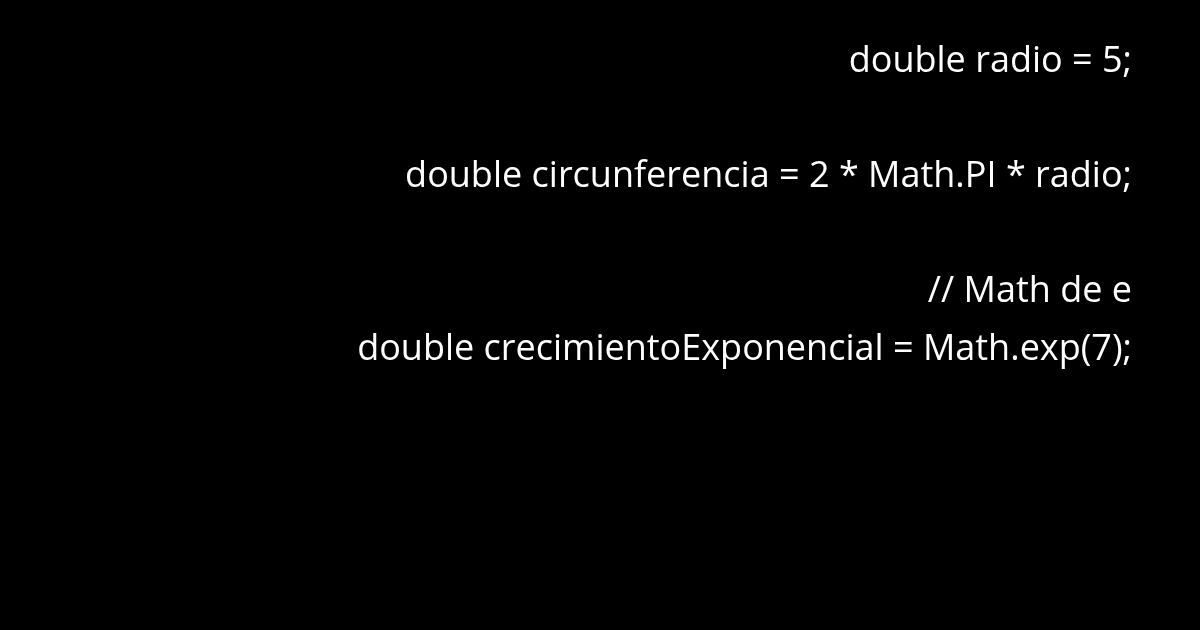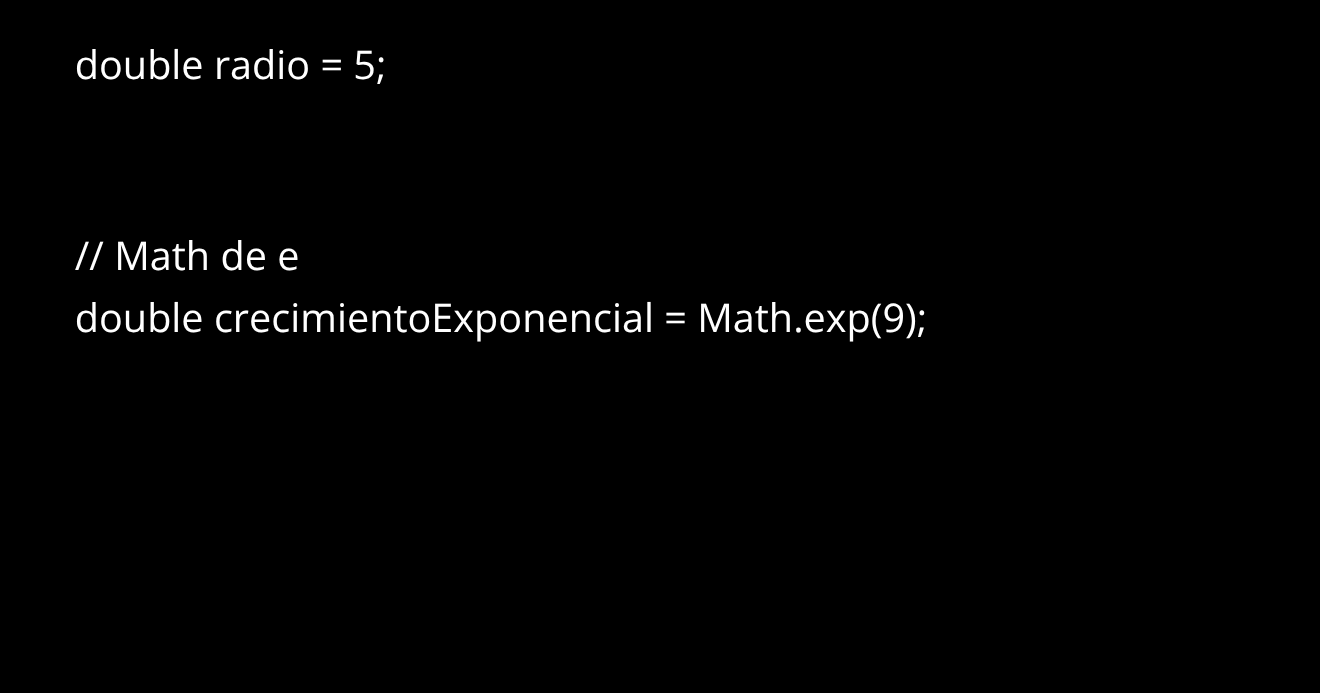--- a/index.html
+++ b/index.html
@@ -1,18 +1,19 @@
 <!DOCTYPE html>
 <html><head>
   <meta charset="utf-8">
   <style>
     * {
       margin: 0;
       padding: 0;
       box-sizing: border-box;
+      text-align: right;
     }
     body {
       width: 1200px;
       height: 630px;
       background: #000000;
       font-family: "Segoe UI", "Open Sans", -apple-system, BlinkMacSystemFont, sans-serif;
       color: #ffffff;
       overflow: hidden;
     }
     .code-container {
@@ -25,16 +26,17 @@
       white-space: pre;
       min-height: 1.6em;
     }
   </style>
 </head>
 <body>
 
 <div class="code-container">
   <div class="code-line">double radio = 5;</div>
   <div class="code-line"></div>
+  <div class="code-line">double circunferencia = 2 * Math.PI * radio;</div>
   <div class="code-line"></div>
   <div class="code-line">// Math de e</div>
-  <div class="code-line">double crecimientoExponencial = Math.exp(9);</div>
+  <div class="code-line">double crecimientoExponencial = Math.exp(7);</div>
 </div>
 
 </body></html>

